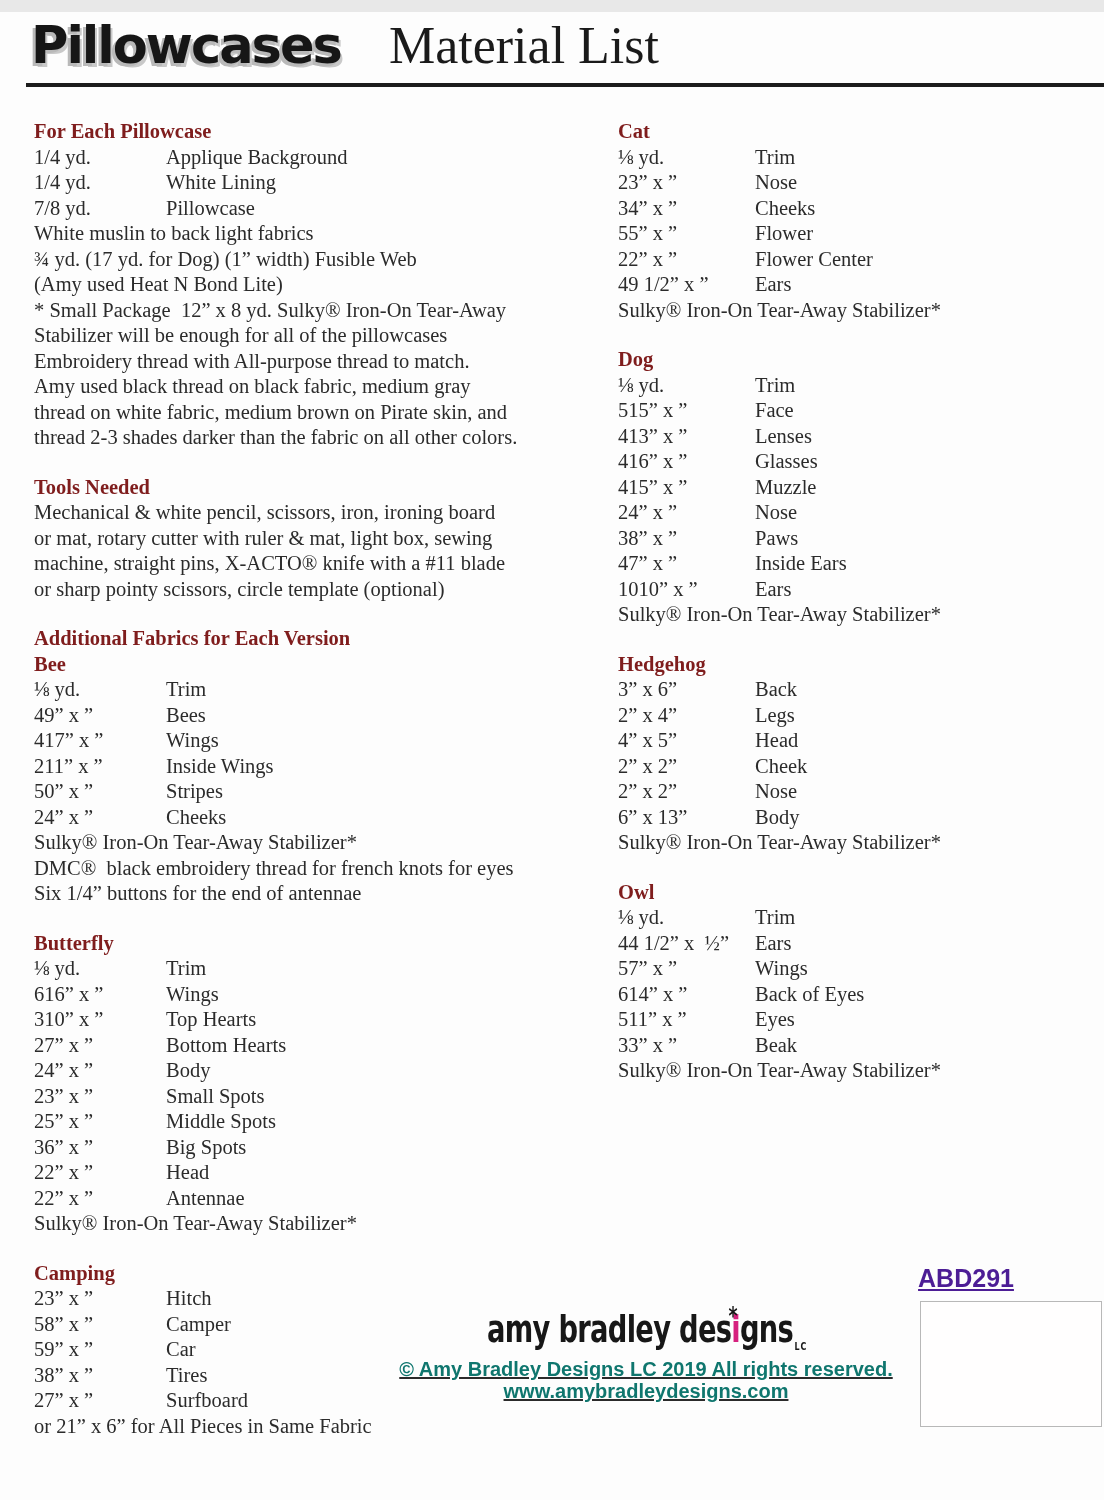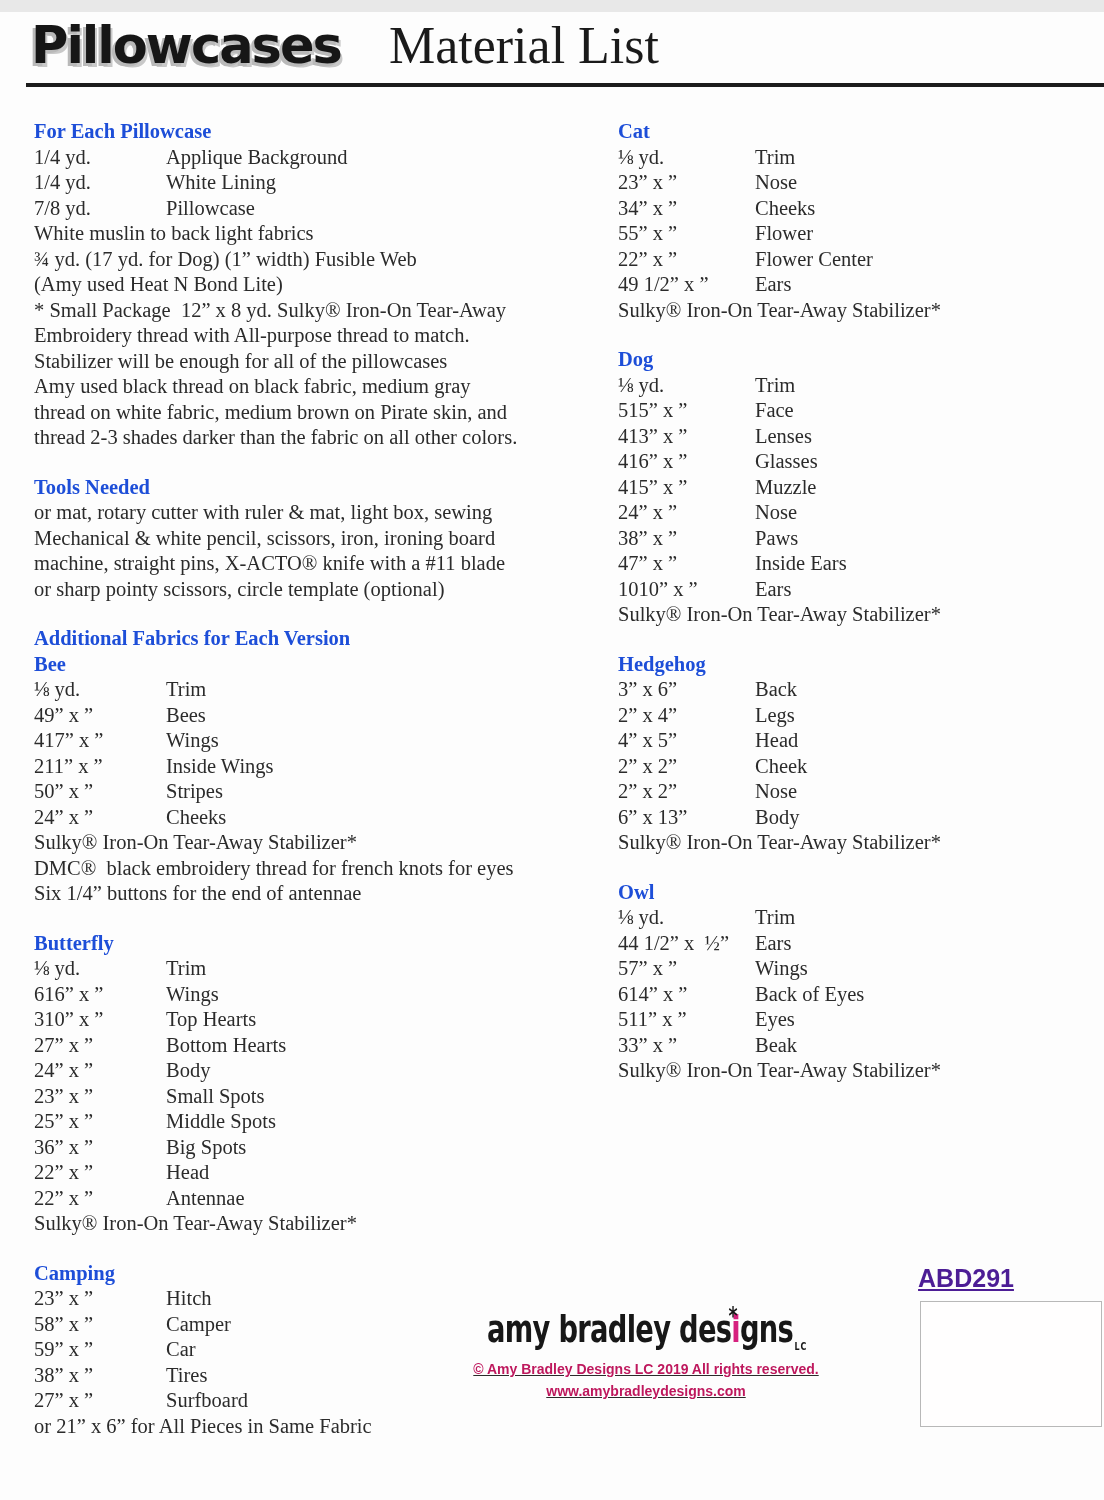--- a/index.html
+++ b/index.html
@@ -40,21 +40,21 @@
 
   
   .main { display:flex; margin-top:32px; }
   .col { box-sizing:border-box; }
   .col-left  { width:592px; padding-left:8px; }
   .col-right { flex:1; padding-left:0; }
   .section + .section { margin-top:24px; }
   .heading {
     margin:0; padding:0;
     font-size:20.5px; line-height:25.5px;
-    font-weight:700; color:#1d4ed8;
+    font-weight:700; color:#7f1d1d;
     font-family:"Liberation Serif", serif;
   }
   .row { display:flex; line-height:25.5px; font-size:20.5px; }
   .qty { white-space:pre; }
   .col-left  .qty { width:132px; flex:0 0 132px; }
   .col-right .qty { width:137px; flex:0 0 137px; }
   .label { flex:1; }
   .note { line-height:25.5px; font-size:20.5px; white-space:pre; }
 
   
@@ -90,22 +90,22 @@
     position:absolute; top:-13px; left:-4px;
     color:#171717; font-size:24px; letter-spacing:0;
   }
   .logo-lc {
     font-size:11px; font-weight:700;
     position:relative; top:8px; left:2px;
     letter-spacing:1px;
   }
   .contact-line {
     font-family:"Liberation Sans", sans-serif;
-    font-weight:700; font-size:14px; line-height:22px;
-    color:#be185d; white-space:pre;
+    font-weight:700; font-size:20px; line-height:22px;
+    color:#0f766e; white-space:pre;
   }
 </style>
 </head>
 <body>
 
 <div class="page">
 
   <div class="header">
     <span class="title-script">Pillowcases</span>
     <span class="title-serif">Material List</span>
@@ -125,30 +125,30 @@
             <span class="label">White Lining</span>
           </div>
           <div class="row">
             <span class="qty">7/8 yd.</span>
             <span class="label">Pillowcase</span>
           </div>
           <div class="note">White muslin to back light fabrics</div>
           <div class="note">¾ yd. (17 yd. for Dog) (1” width) Fusible Web</div>
           <div class="note">(Amy used Heat N Bond Lite)</div>
           <div class="note">* Small Package  12” x 8 yd. Sulky® Iron-On Tear-Away</div>
+          <div class="note">Stabilizer will be enough for all of the pillowcases</div>
           <div class="note">Embroidery thread with All-purpose thread to match.</div>
-          <div class="note">Stabilizer will be enough for all of the pillowcases</div>
           <div class="note">Amy used black thread on black fabric, medium gray</div>
           <div class="note">thread on white fabric, medium brown on Pirate skin, and</div>
           <div class="note">thread 2-3 shades darker than the fabric on all other colors.</div>
         </section>
         <section class="section">
           <h2 class="heading">Tools Needed</h2>
+          <div class="note">Mechanical &amp; white pencil, scissors, iron, ironing board</div>
           <div class="note">or mat, rotary cutter with ruler &amp; mat, light box, sewing</div>
-          <div class="note">Mechanical &amp; white pencil, scissors, iron, ironing board</div>
           <div class="note">machine, straight pins, X-ACTO® knife with a #11 blade</div>
           <div class="note">or sharp pointy scissors, circle template (optional)</div>
         </section>
         <section class="section">
           <h2 class="heading">Additional Fabrics for Each Version</h2>
           <h2 class="heading">Bee</h2>
           <div class="row">
             <span class="qty">⅛ yd.</span>
             <span class="label">Trim</span>
           </div>

